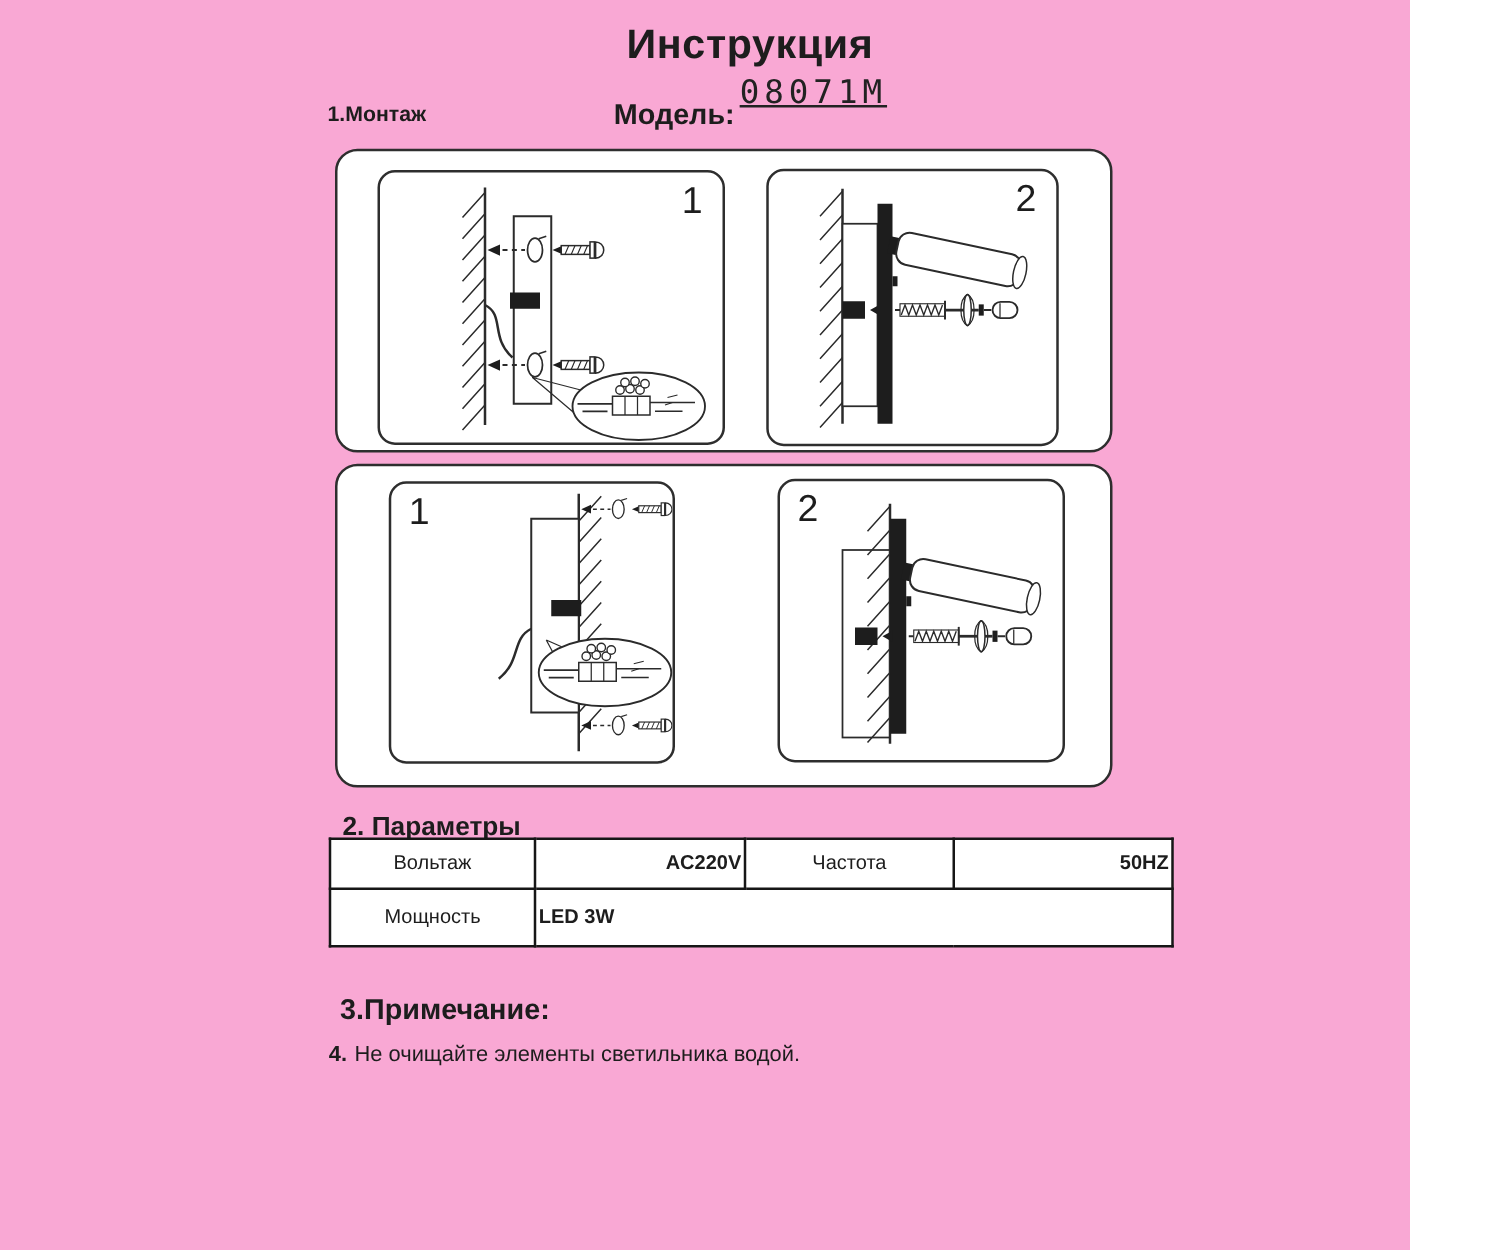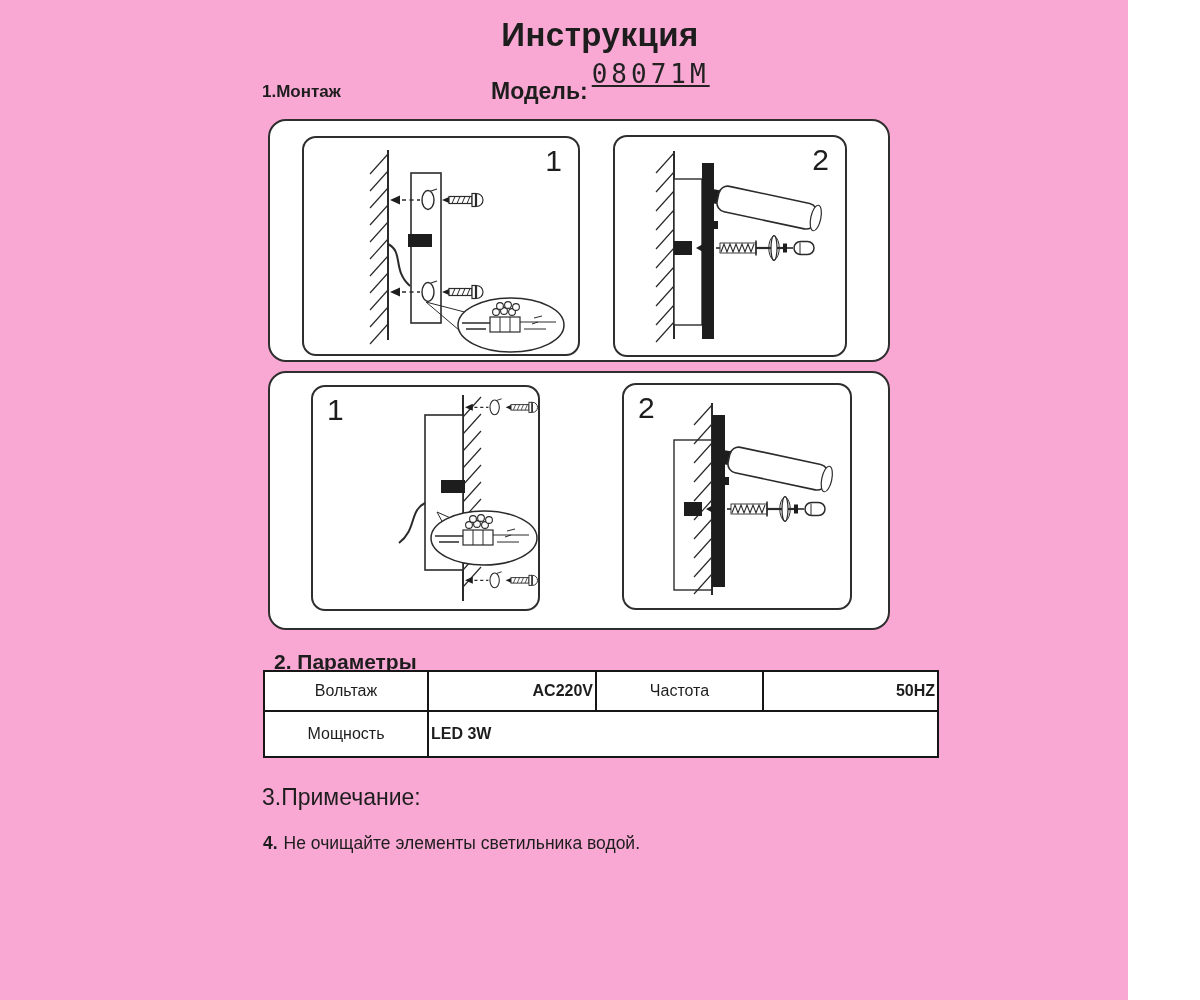--- a/index.html
+++ b/index.html
@@ -6,21 +6,21 @@
   .page{position:relative;width:1128px;height:1000px;background:#f9a8d4;overflow:hidden;
         font-family:"Liberation Sans","DejaVu Sans",sans-serif;color:#1d1d1d;}
   .title{position:absolute;left:0;top:-6px;width:1200px;text-align:center;
          font-size:33px;font-weight:700;letter-spacing:0.5px;}
   .model-line{position:absolute;left:491px;top:42px;display:flex;align-items:center;}
   .model-label{font-size:23px;font-weight:700;margin-top:36px;}
   .model-value{font-family:"DejaVu Sans Mono",monospace;font-size:26px;font-weight:400;
                letter-spacing:4px;margin-left:4px;color:#222;text-decoration:underline;}
   .h-mount{position:absolute;left:262px;top:82px;font-size:17px;font-weight:700;margin:0;}
   .h-params{position:absolute;left:258px;top:634px;font-size:21px;font-weight:700;margin:16px;}
-  .h-notes{position:absolute;left:262px;top:784px;font-size:23px;font-weight:400;margin:0;}
+  .h-notes{position:absolute;left:262px;top:784px;font-size:23px;font-weight:700;margin:10px;}
   .dbox{position:absolute;left:268px;width:618px;border:2px solid #2e2e2e;border-radius:18px;background:#fff;}
   .dbox1{top:119px;height:239px;}
   .dbox2{top:371px;height:255px;}
   .panel{position:absolute;border:2px solid #2e2e2e;border-radius:14px;background:#fff;}
   .p-tl{left:302px;top:136px;width:274px;height:216px;}
   .p-tr{left:613px;top:135px;width:230px;height:218px;}
   .p-bl{left:311px;top:385px;width:225px;height:222px;}
   .p-br{left:622px;top:383px;width:226px;height:223px;}
   .panel svg{position:absolute;left:0;top:0;width:100%;height:100%;}
   .pnum{position:absolute;font-size:30px;font-weight:400;color:#1d1d1d;line-height:1;}

